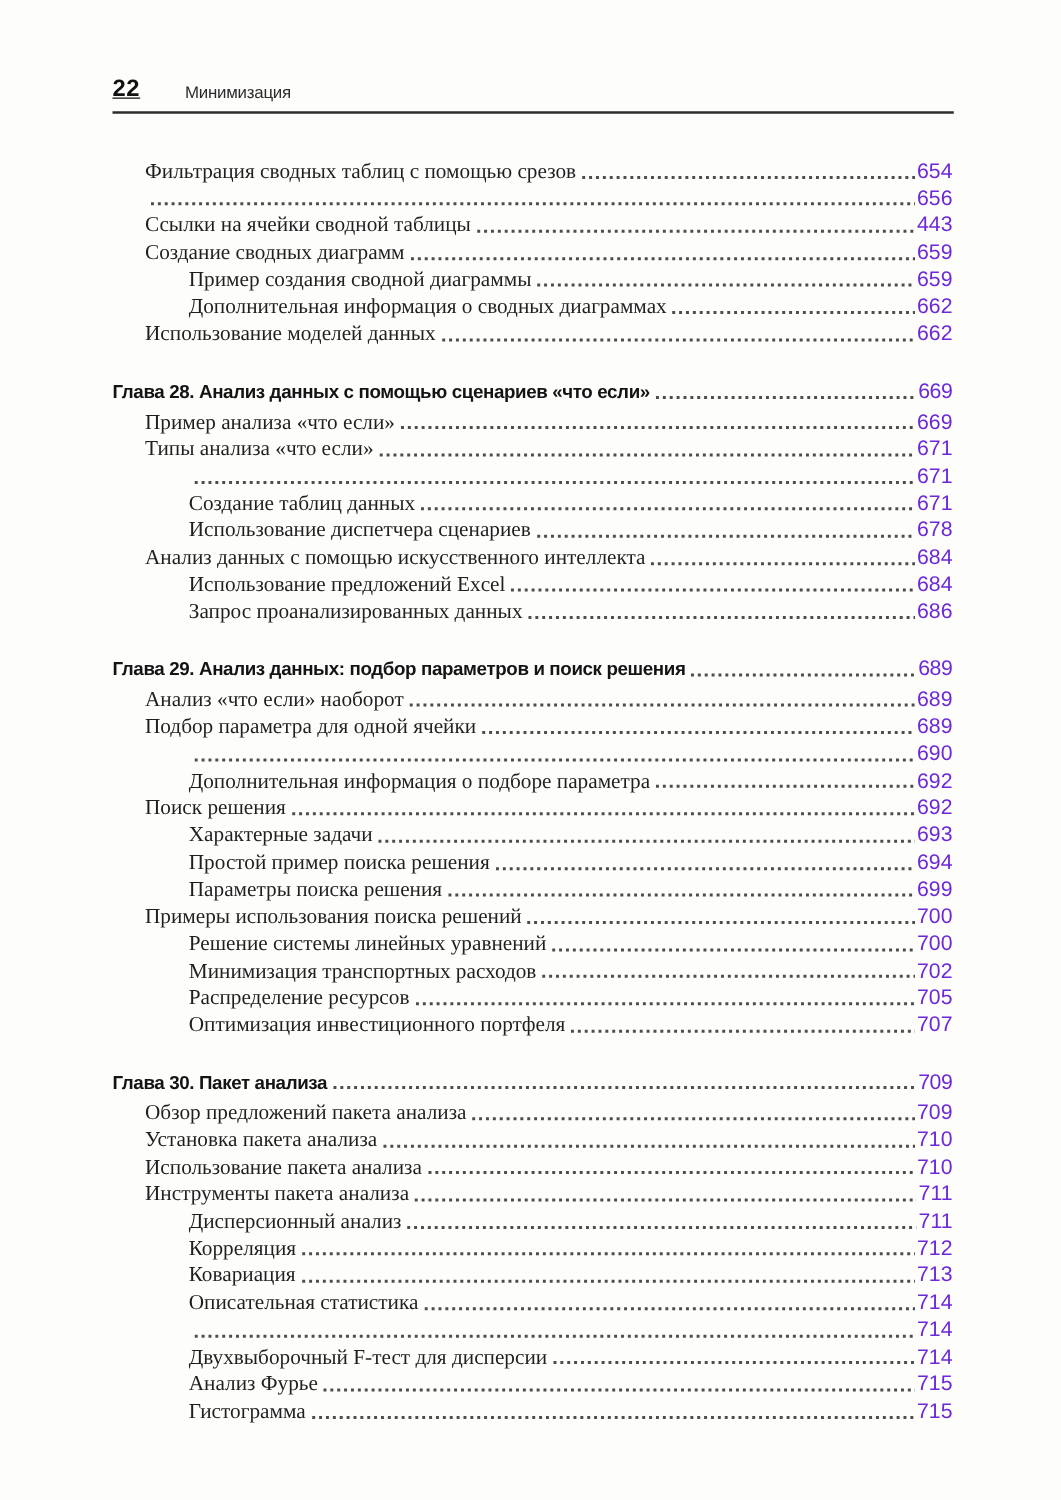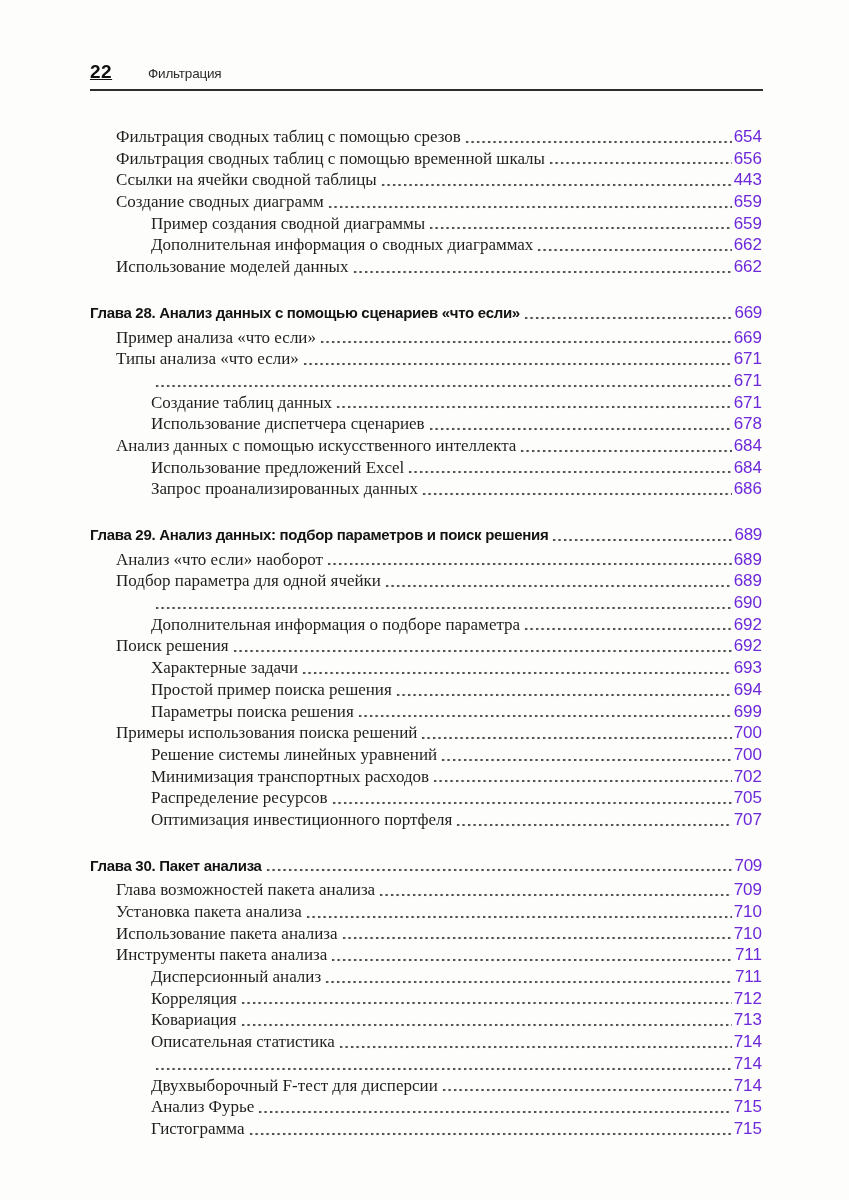--- a/index.html
+++ b/index.html
@@ -69,30 +69,29 @@
     margin-bottom: 3px;
     color: #141414;
   }
   .chapter .pg { font-weight: 400; }
 </style>
 </head>
 <body>
 
 <div class="page">
   <span class="pagenum-header">22</span>
-  <span class="running-title">Фильтрация</span>
+  <span class="running-title">Минимизация</span>
   <hr class="rule">
   <main class="toc" id="toc">
       <div class="row lvl1">
         <span class="txt">Фильтрация сводных таблиц с помощью срезов</span>
         <span class="leader"></span>
         <span class="pg">654</span>
       </div>
       <div class="row lvl1">
-        <span class="txt">Фильтрация сводных таблиц с помощью временной шкалы</span>
         <span class="leader"></span>
         <span class="pg">656</span>
       </div>
       <div class="row lvl1">
         <span class="txt">Ссылки на ячейки сводной таблицы</span>
         <span class="leader"></span>
         <span class="pg">443</span>
       </div>
       <div class="row lvl1">
         <span class="txt">Создание сводных диаграмм</span>
@@ -226,21 +225,21 @@
         <span class="txt">Оптимизация инвестиционного портфеля</span>
         <span class="leader"></span>
         <span class="pg">707</span>
       </div>
       <div class="row chapter">
         <span class="txt">Глава 30. Пакет анализа</span>
         <span class="leader"></span>
         <span class="pg">709</span>
       </div>
       <div class="row lvl1">
-        <span class="txt">Глава возможностей пакета анализа</span>
+        <span class="txt">Обзор предложений пакета анализа</span>
         <span class="leader"></span>
         <span class="pg">709</span>
       </div>
       <div class="row lvl1">
         <span class="txt">Установка пакета анализа</span>
         <span class="leader"></span>
         <span class="pg">710</span>
       </div>
       <div class="row lvl1">
         <span class="txt">Использование пакета анализа</span>

